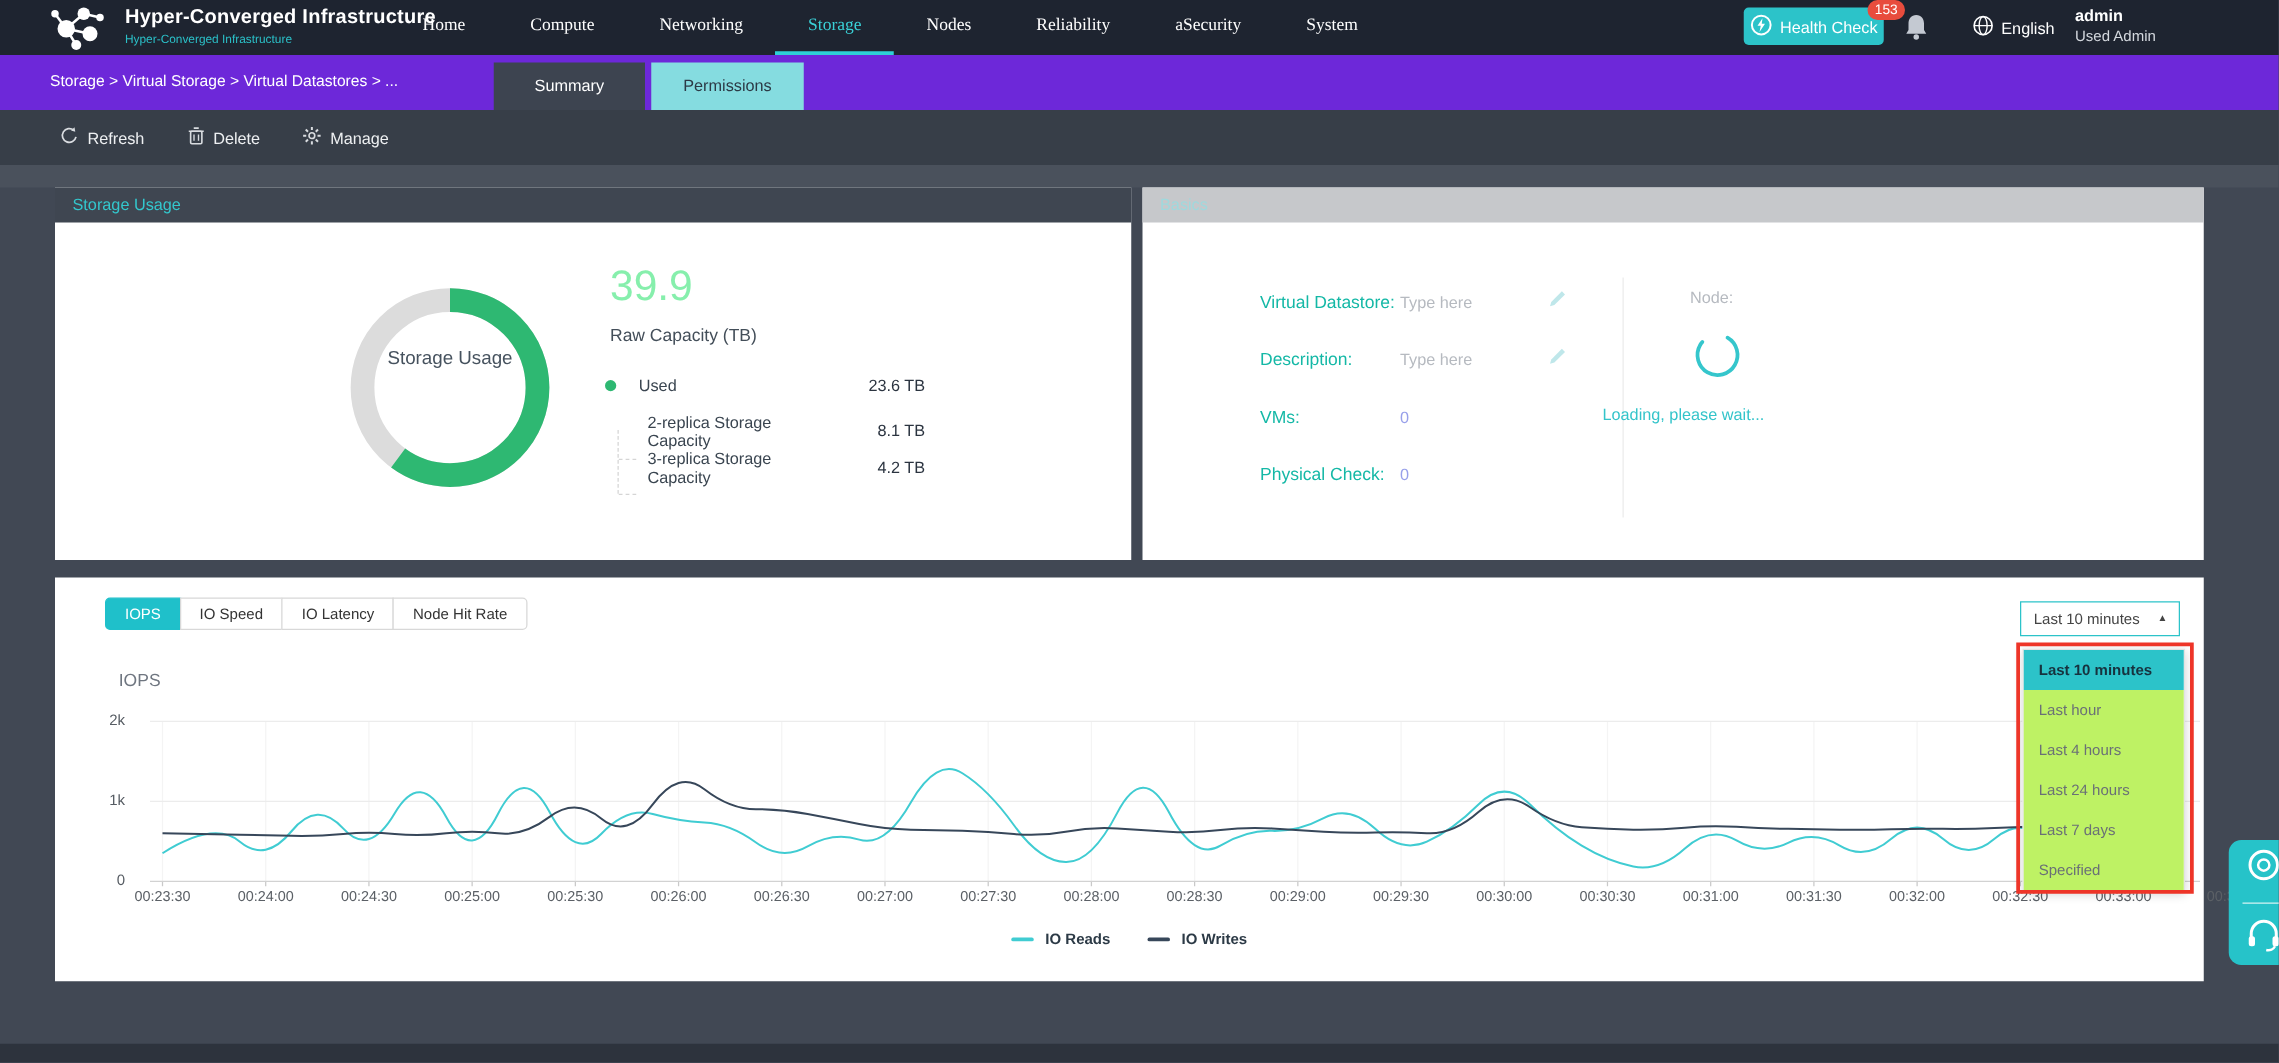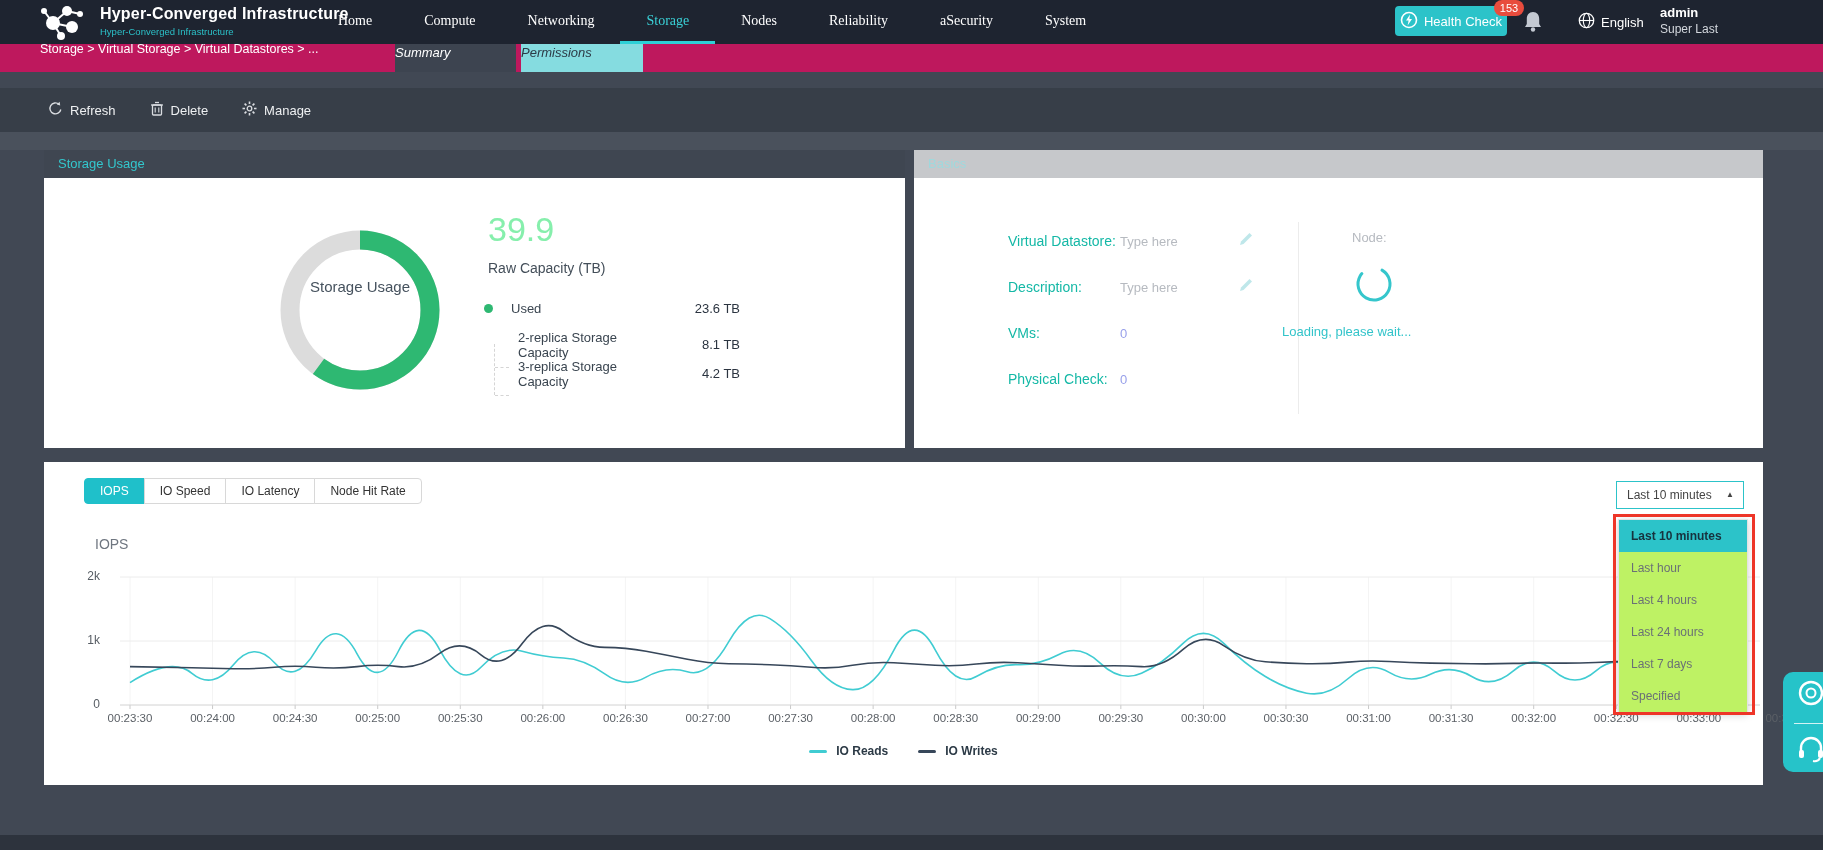--- a/index.html
+++ b/index.html
@@ -19,23 +19,23 @@
             display:flex; align-items:center; justify-content:center; gap:6px; color:#fff; font-size:13px; cursor:pointer; }
   .hc-badge { position:absolute; left:1494px; top:0px; min-width:30px; height:16px; padding:0 5px; background:#e84c3d; border-radius:8px;
               color:#fff; font-size:11px; line-height:16px; text-align:center; z-index:31; }
   .bell { position:absolute; left:1523px; top:10px; }
   .lang { position:absolute; left:1578px; top:12px; display:flex; align-items:center; gap:6px; color:#fff; font-size:13px; cursor:pointer; }
   .userblock { position:absolute; left:1660px; top:5px; }
   .user-name { color:#fff; font-size:13px; font-weight:bold; }
   .user-role { color:#d4d8de; font-size:12px; margin-top:2px; }
 
   
-  .crumbbar { position:absolute; left:0; top:28px; width:1823px; height:44px; background:#be185d; z-index:25; }
+  .crumbbar { position:absolute; left:0; top:44px; width:1823px; height:44px; background:#6d28d9; z-index:25; }
   .breadcrumb { position:absolute; left:40px; top:14px; color:#fff; font-size:12.5px; }
-  .tab { position:absolute; top:6px; height:38px; line-height:38px; font-size:13px; cursor:pointer;font-style:italic; }
+  .tab { position:absolute; top:6px; height:38px; line-height:38px; text-align:center; font-size:13px; cursor:pointer; }
   .tab-summary { left:395px; width:121px; background:#3d4450; color:#fff; }
   .tab-permissions { left:521px; width:122px; background:#85dce0; color:#2c3a46; }
 
   
   .toolbar { position:absolute; left:0; top:88px; width:1823px; height:44px; background:#373e48; z-index:5; display:flex; align-items:center; padding-left:48px; gap:34px; }
   .tool-btn { display:flex; align-items:center; gap:7px; color:#eef0f2; font-size:13px; cursor:pointer; }
   .seam { position:absolute; left:0; top:132px; width:1823px; height:18px; background:#4a515c; }
   .bottomstrip { position:absolute; left:0; top:835px; width:1823px; height:15px; background:#2d333d; }
 
   
@@ -164,21 +164,21 @@
         <svg width="17" height="17" viewBox="0 0 17 17">
           <circle cx="8.5" cy="8.5" r="7.2" fill="none" stroke="#fff" stroke-width="1.3"></circle>
           <ellipse cx="8.5" cy="8.5" rx="3.2" ry="7.2" fill="none" stroke="#fff" stroke-width="1.1"></ellipse>
           <line x1="1.3" y1="8.5" x2="15.7" y2="8.5" stroke="#fff" stroke-width="1.1"></line>
         </svg>
       </span>
       <span>English</span>
     </div>
     <div class="userblock">
       <div class="user-name">admin</div>
-      <div class="user-role">Super Last</div>
+      <div class="user-role">Used Admin</div>
     </div>
   </div>
 
   <div class="crumbbar">
     <div class="breadcrumb" id="breadcrumb">Storage  &gt;  Virtual Storage  &gt;  Virtual Datastores  &gt;  ...</div>
     <div class="tab tab-summary">Summary</div>
     <div class="tab tab-permissions">Permissions</div>
   </div>
 
   <div class="toolbar">

